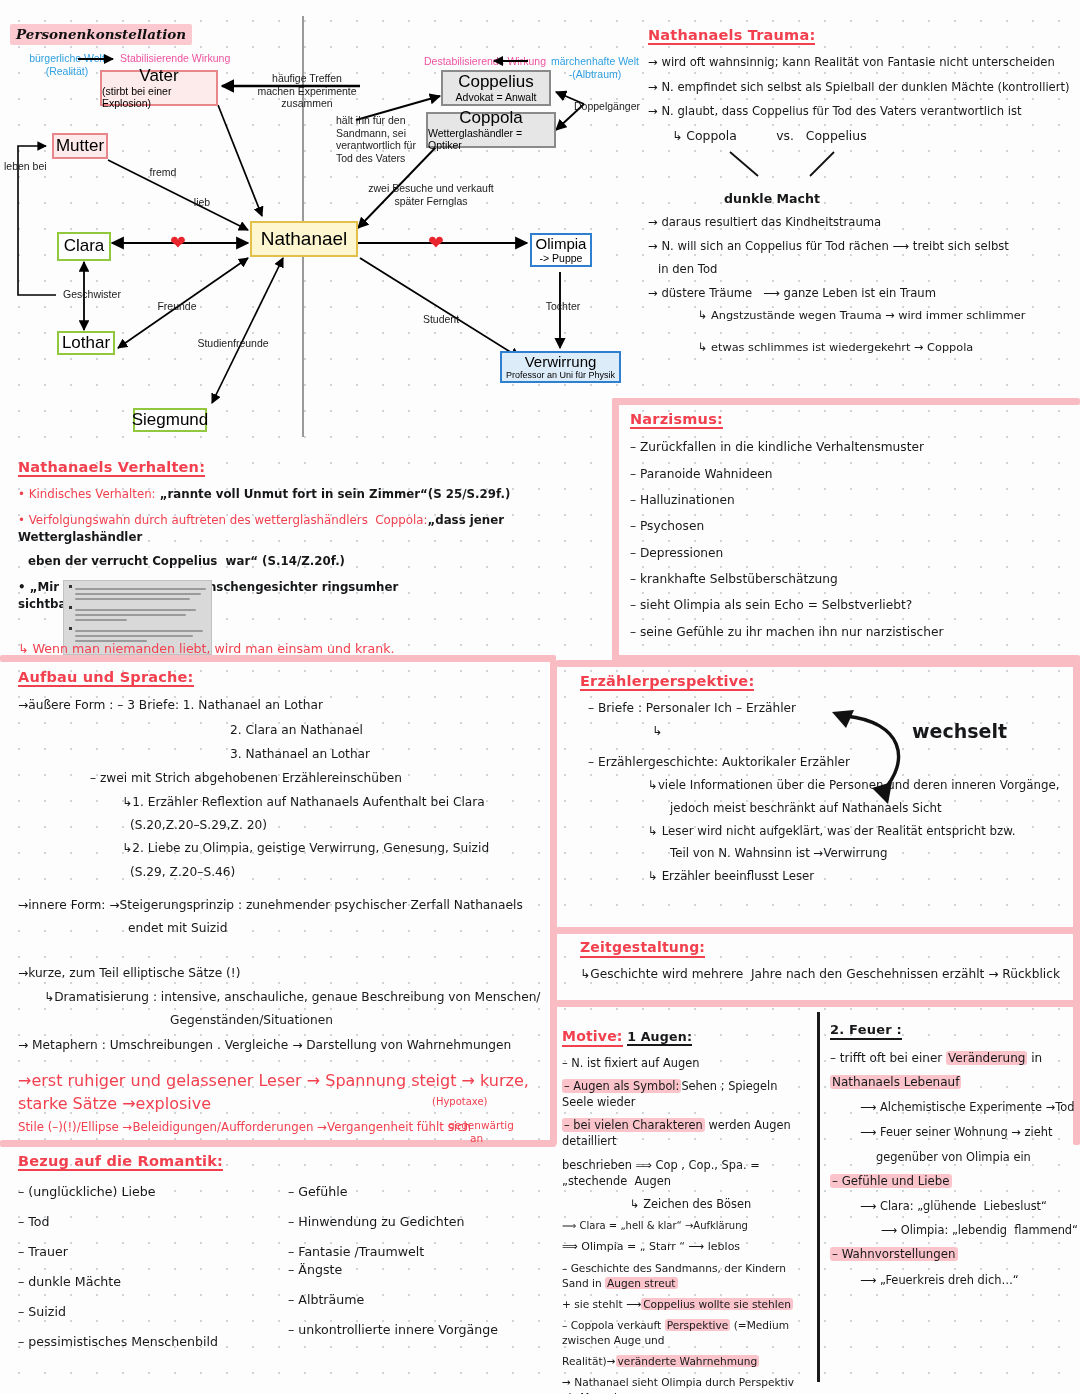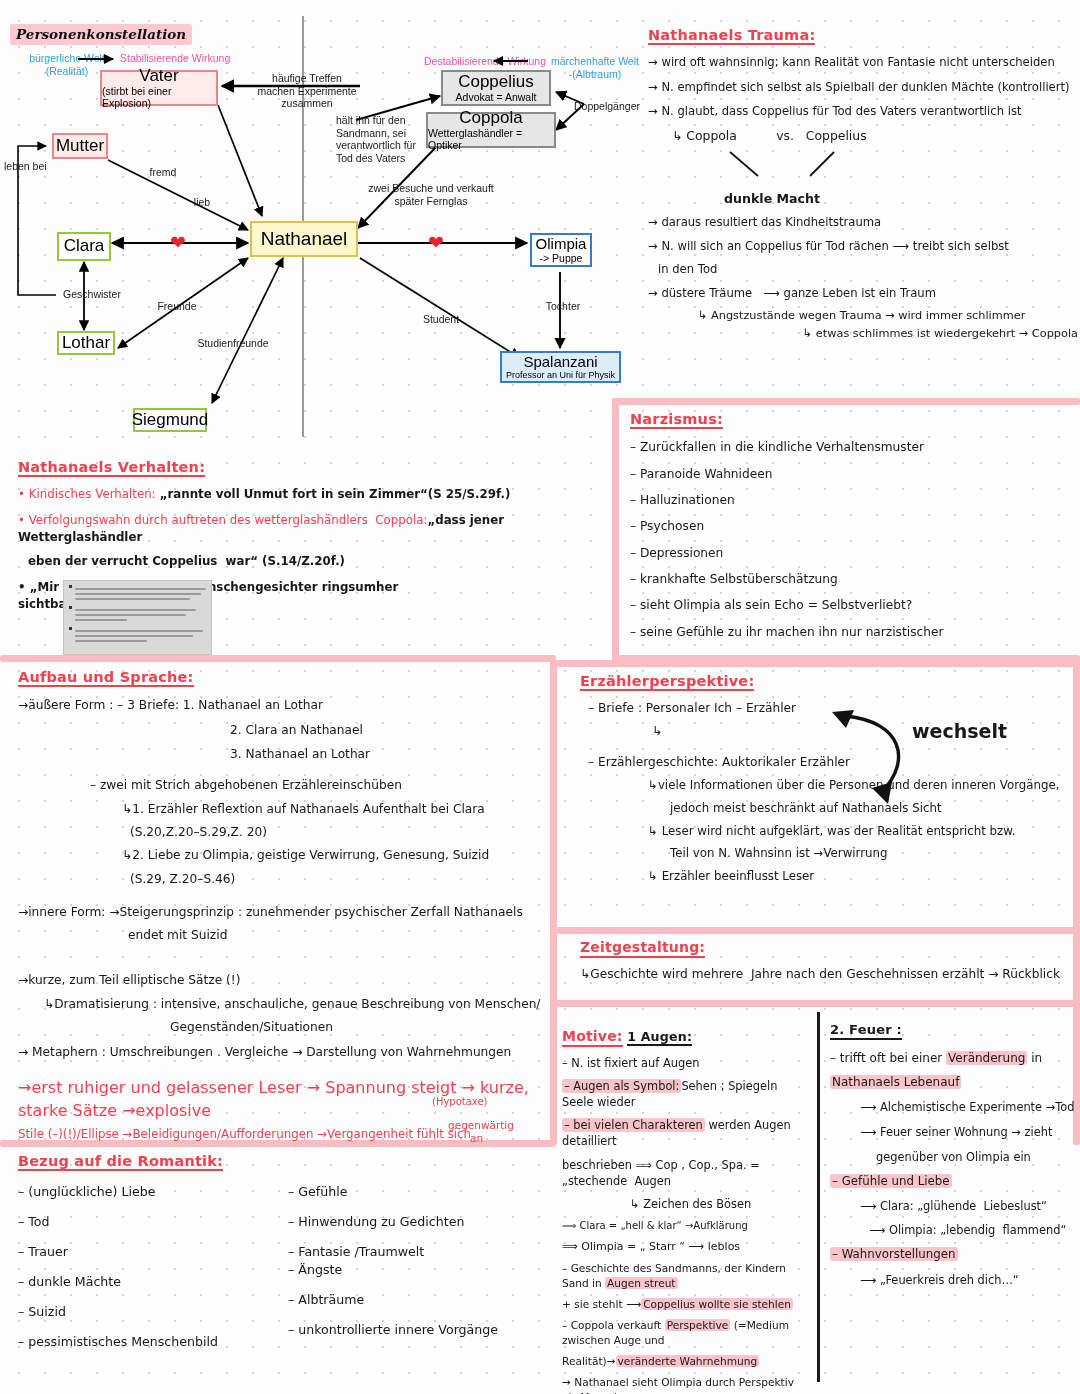--- a/index.html
+++ b/index.html
@@ -191,21 +191,21 @@
   </div>
   <div class="node n-gray" style="left:426px;top:112px;width:130px;height:36px;">
     <span class="n-title">Coppola</span>
     <span class="n-sub">Wetterglashändler = Optiker</span>
   </div>
   <div class="node n-blue" style="left:530px;top:233px;width:62px;height:34px;">
     <span class="n-title" style="font-size:15px;">Olimpia</span>
     <span class="n-sub">-&gt; Puppe</span>
   </div>
   <div class="node n-blue" style="left:500px;top:351px;width:121px;height:32px;background:#ddecf9;">
-    <span class="n-title" style="font-size:15px;">Spalanzani</span>
+    <span class="n-title" style="font-size:15px;">Verwirrung</span>
     <span class="n-sub" style="font-size:9px;">Professor an Uni für Physik</span>
   </div>
 
   <div class="heart" style="left:170px;top:233px;">❤</div>
   <div class="heart" style="left:428px;top:233px;">❤</div>
 
   <div class="mm-label" style="left:4px;top:160px;width:70px;text-align:left;">leben bei</div>
   <div class="mm-label" style="left:182px;top:196px;width:40px;">lieb</div>
   <div class="mm-label" style="left:52px;top:288px;width:80px;">Geschwister</div>
   <div class="mm-label" style="left:147px;top:300px;width:60px;">Freunde</div>
@@ -235,21 +235,21 @@
     <line x1="12" y1="2" x2="40" y2="26" stroke="#111" stroke-width="1.8"></line>
     <line x1="92" y1="26" x2="116" y2="2" stroke="#111" stroke-width="1.8"></line>
   </svg>
   <div class="txt" style="position:absolute;left:724px;top:190px;font-size:12.6px;font-weight:600;">dunkle Macht</div>
   <div class="abs" style="left:648px;top:214px;width:430px;">
     <div class="txt" style="font-size:11.6px;">→ daraus resultiert das Kindheitstrauma</div>
     <div class="txt" style="font-size:11.6px;margin-top:8px;">→ N. will sich an Coppelius für Tod rächen ⟶ treibt sich selbst</div>
     <div class="txt" style="font-size:11.6px;margin-top:6px;margin-left:10px;">in den Tod</div>
     <div class="txt" style="font-size:11.6px;margin-top:8px;">→ düstere Träume   ⟶ ganze Leben ist ein Traum</div>
     <div class="txt" style="font-size:11.3px;margin-top:6px;margin-left:50px;">↳ Angstzustände wegen Trauma → wird immer schlimmer</div>
-    <div class="txt" style="font-size:11.3px;margin-top:2px;margin-left:50px;text-align:right;">↳ etwas schlimmes ist wiedergekehrt → Coppola</div>
+    <div class="txt" style="font-size:11.3px;margin-top:16px;margin-left:50px;">↳ etwas schlimmes ist wiedergekehrt → Coppola</div>
   </div>
 
   <div class="abs" style="left:630px;top:410px;width:440px;">
     <div class="h-red" style="font-size:14.5px;">Narzismus:</div>
     <div class="txt" style="font-size:12.2px;margin-top:10px;">– Zurückfallen in die kindliche Verhaltensmuster</div>
     <div class="txt" style="font-size:12.2px;margin-top:9px;">– Paranoide Wahnideen</div>
     <div class="txt" style="font-size:12.2px;margin-top:9px;">– Halluzinationen</div>
     <div class="txt" style="font-size:12.2px;margin-top:9px;">– Psychosen</div>
     <div class="txt" style="font-size:12.2px;margin-top:9px;">– Depressionen</div>
     <div class="txt" style="font-size:12.2px;margin-top:9px;">– krankhafte Selbstüberschätzung</div>
@@ -289,27 +289,28 @@
     <div style="display:flex;gap:3px;align-items:flex-start;margin-top:3px;">
       <span class="sq"></span>
       <div style="flex:1;">
         <div class="bar" style="width:98%;"></div>
         <div class="bar" style="width:90%;"></div>
         <div class="bar" style="width:55%;"></div>
       </div>
     </div>
   </div>
 
+  <div class="txt txt-red" style="position:absolute;left:18px;top:640px;font-size:12.6px;">↳ Wenn man niemanden liebt, wird man einsam und krank.</div>
 
   <div class="abs" style="left:18px;top:668px;width:530px;">
     <div class="h-red" style="font-size:14.5px;">Aufbau und Sprache:</div>
     <div class="txt" style="font-size:12.2px;margin-top:10px;">→äußere Form : – 3 Briefe: 1. Nathanael an Lothar</div>
     <div class="txt" style="font-size:12.2px;margin-top:7px;margin-left:212px;">2. Clara an Nathanael</div>
     <div class="txt" style="font-size:12.2px;margin-top:7px;margin-left:212px;">3. Nathanael an Lothar</div>
-    <div class="txt" style="font-size:12.2px;margin-top:14px;margin-left:72px;">– zwei mit Strich abgehobenen Erzählereinschüben</div>
+    <div class="txt" style="font-size:12.2px;margin-top:7px;margin-left:72px;">– zwei mit Strich abgehobenen Erzählereinschüben</div>
     <div class="txt" style="font-size:12.2px;margin-top:6px;margin-left:104px;">↳1. Erzähler Reflextion auf Nathanaels Aufenthalt bei Clara</div>
     <div class="txt" style="font-size:12.2px;margin-top:6px;margin-left:112px;">(S.20,Z.20–S.29,Z. 20)</div>
     <div class="txt" style="font-size:12.2px;margin-top:6px;margin-left:104px;">↳2. Liebe zu Olimpia, geistige Verwirrung, Genesung, Suizid</div>
     <div class="txt" style="font-size:12.2px;margin-top:6px;margin-left:112px;">(S.29, Z.20–S.46)</div>
     <div class="txt" style="font-size:12.2px;margin-top:16px;">→innere Form: →Steigerungsprinzip : zunehmender psychischer Zerfall Nathanaels</div>
     <div class="txt" style="font-size:12.2px;margin-top:6px;margin-left:110px;">endet mit Suizid</div>
     <div class="txt" style="font-size:12.2px;margin-top:27px;">→kurze, zum Teil elliptische Sätze (!)</div>
     <div class="txt" style="font-size:12.2px;margin-top:7px;margin-left:26px;">↳Dramatisierung : intensive, anschauliche, genaue Beschreibung von Menschen/</div>
     <div class="txt" style="font-size:12.2px;margin-top:6px;margin-left:152px;">Gegenständen/Situationen</div>
     <div class="txt" style="font-size:12.2px;margin-top:7px;">→ Metaphern : Umschreibungen . Vergleiche → Darstellung von Wahrnehmungen</div>
@@ -383,21 +384,21 @@
     <div style="margin-top:7px;font-size:12px;">
       <span class="txt hl" style="display:inline;">Nathanaels Lebenauf</span>
     </div>
     <div class="txt" style="font-size:11.4px;margin-top:8px;margin-left:30px;">⟶ Alchemistische Experimente →Tod</div>
     <div class="txt" style="font-size:11.4px;margin-top:9px;margin-left:30px;">⟶ Feuer seiner Wohnung → zieht</div>
     <div class="txt" style="font-size:11.4px;margin-top:9px;margin-left:46px;">gegenüber von Olimpia ein</div>
     <div style="margin-top:8px;font-size:11.8px;">
       <span class="txt hl" style="display:inline;">– Gefühle und Liebe</span>
     </div>
     <div class="txt" style="font-size:11.4px;margin-top:8px;margin-left:30px;">⟶ Clara: „glühende  Liebeslust“</div>
-    <div class="txt" style="font-size:11.4px;margin-top:8px;margin-left:39px;">⟶ Olimpia: „lebendig  flammend“</div>
+    <div class="txt" style="font-size:11.4px;margin-top:8px;margin-left:39px;text-align:right;">⟶ Olimpia: „lebendig  flammend“</div>
     <div style="margin-top:8px;font-size:11.8px;">
       <span class="txt hl" style="display:inline;">– Wahnvorstellungen</span>
     </div>
     <div class="txt" style="font-size:11.4px;margin-top:9px;margin-left:30px;">⟶ „Feuerkreis dreh dich…“</div>
   </div>
 
   <div class="abs" style="left:18px;top:1152px;width:520px;">
     <div class="h-red" style="font-size:14.5px;">Bezug auf die Romantik:</div>
     <div style="display:flex;margin-top:10px;">
       <div style="width:270px;">

